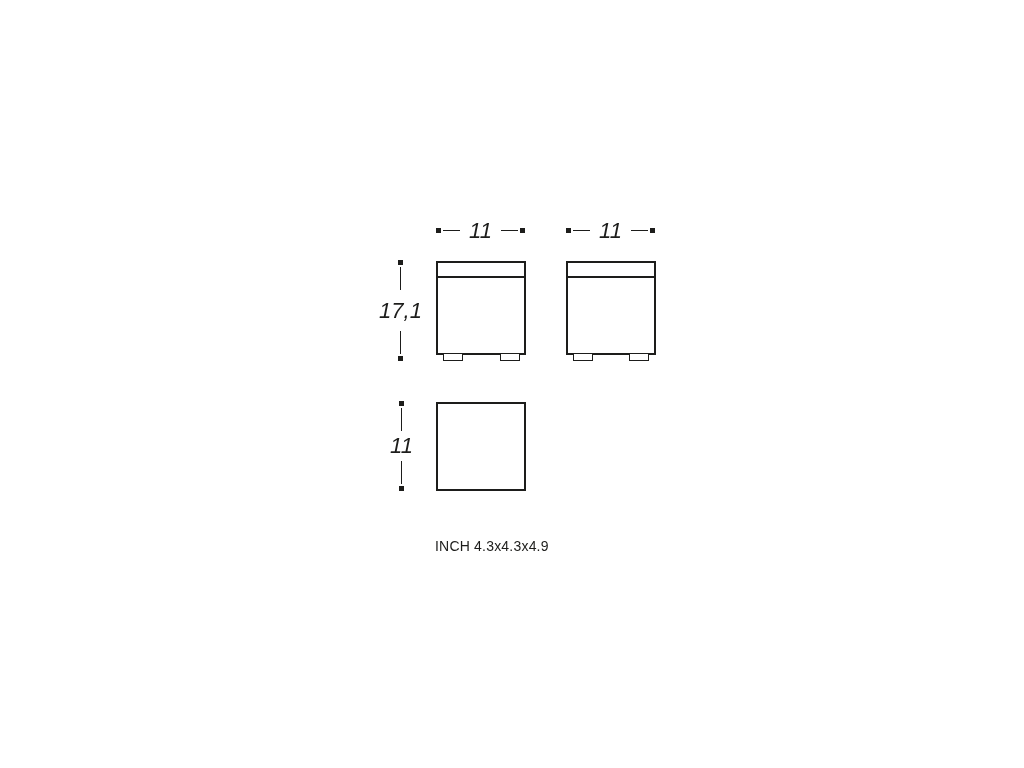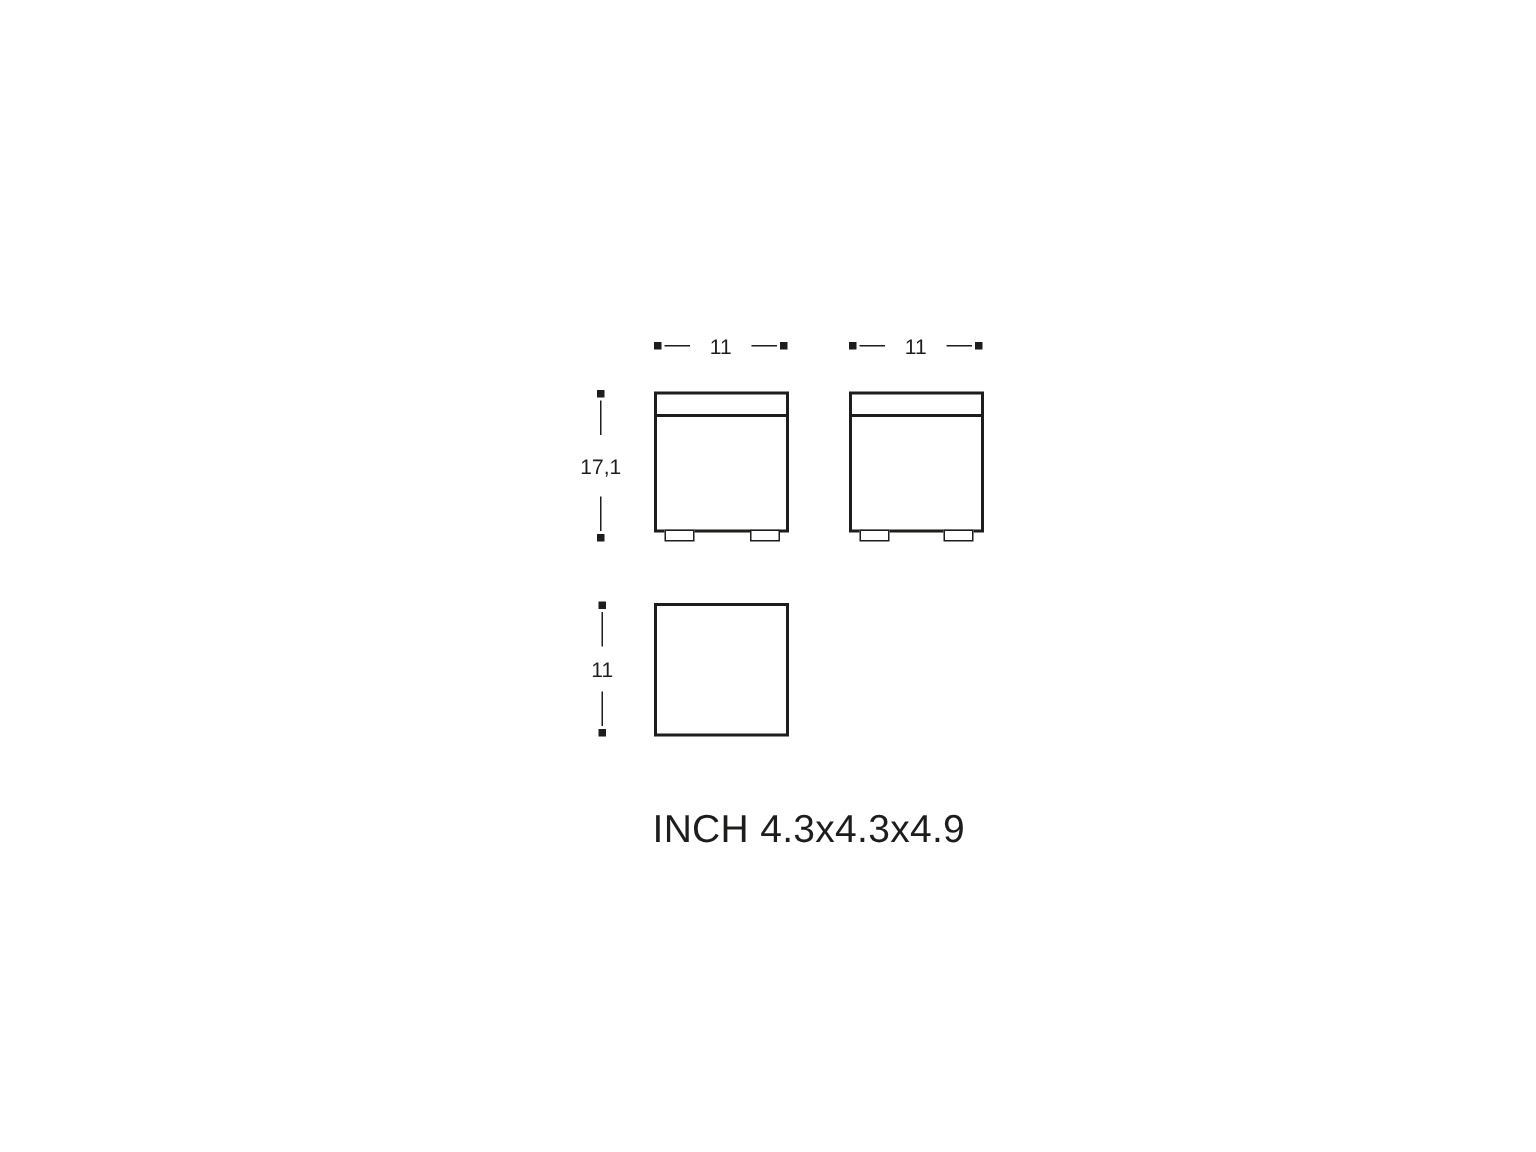--- a/index.html
+++ b/index.html
@@ -27,40 +27,40 @@
   .seg{position:absolute;background:var(--ink);}
   .dim-h .seg{top:1.6px;height:1.6px;width:17px;}
   .dim-h .seg-l{left:7px;}
   .dim-h .seg-r{right:7px;}
   .dim-v .seg{left:1.7px;width:1.6px;height:23px;}
   .dim-v .seg-t{top:7px;}
   .dim-v .seg-b{bottom:7px;}
   .dim-label{
     position:absolute;left:50%;top:50%;
     transform:translate(-50%,-50%);
-    font-size:14px;line-height:1;white-space:nowrap;
-    color:var(--ink);background:transparent;
+    font-size:22px;line-height:1;white-space:nowrap;
+    color:var(--ink);background:transparent;font-style:italic;
   }
   
   .box{
     position:absolute;box-sizing:border-box;
     border:2px solid var(--ink);background:var(--bg);
   }
   .seam{
     position:absolute;left:0;right:0;top:13px;height:2px;
     background:var(--ink);
   }
   .foot{
     position:absolute;box-sizing:border-box;
     width:20px;height:8px;border:1.5px solid var(--ink);
     background:var(--bg);
   }
   .caption{
     position:absolute;left:435px;top:539px;
-    font-size:26px;line-height:1;letter-spacing:0.2px;
+    font-size:14px;line-height:1;letter-spacing:0.2px;
     color:var(--ink);white-space:nowrap;
   }
   
   #dim-w-left {left:436px;top:228px;width:89px;}
   #dim-w-right{left:566px;top:228px;width:89px;}
   #front-left {left:436px;top:261px;width:90px;height:94px;}
   #front-right{left:566px;top:261px;width:90px;height:94px;}
   #foot-l1{left:443px;top:353px;}
   #foot-l2{left:500px;top:353px;}
   #foot-r1{left:573px;top:353px;}

